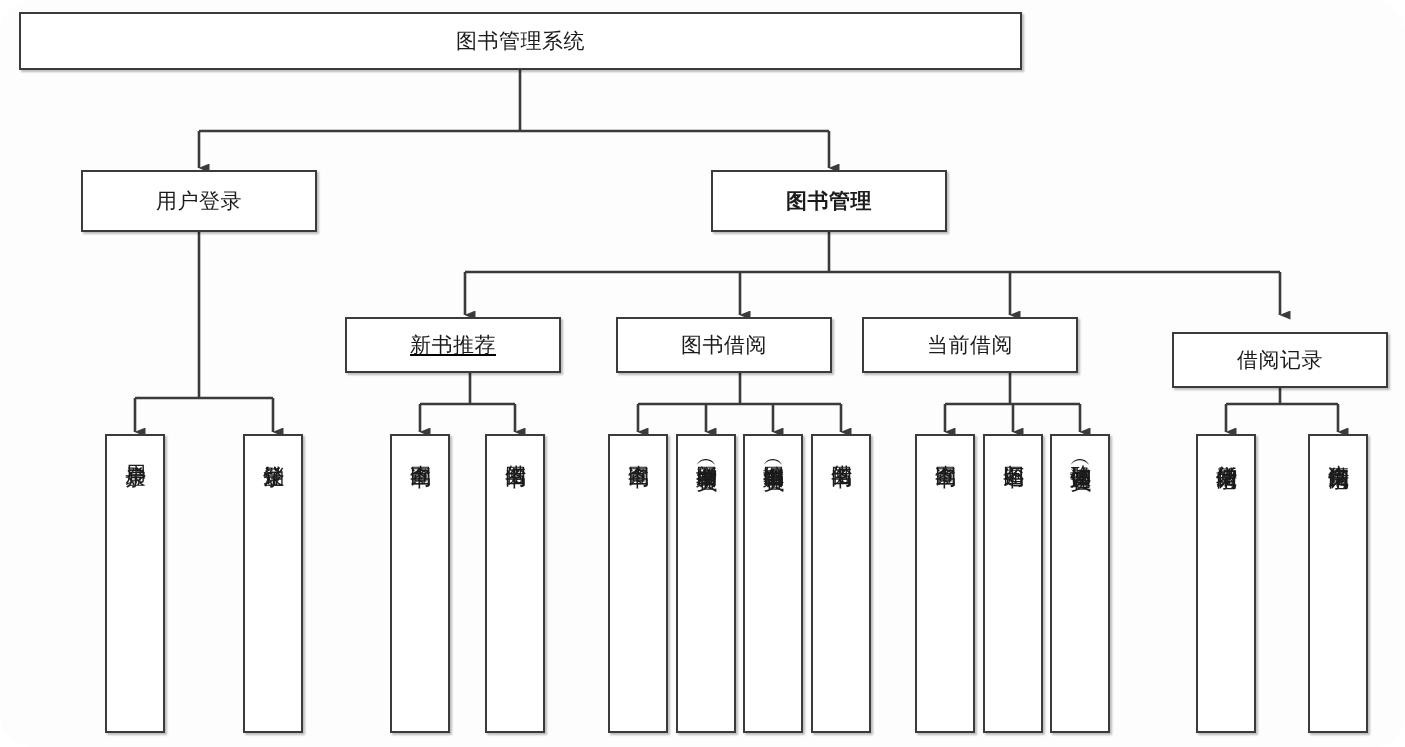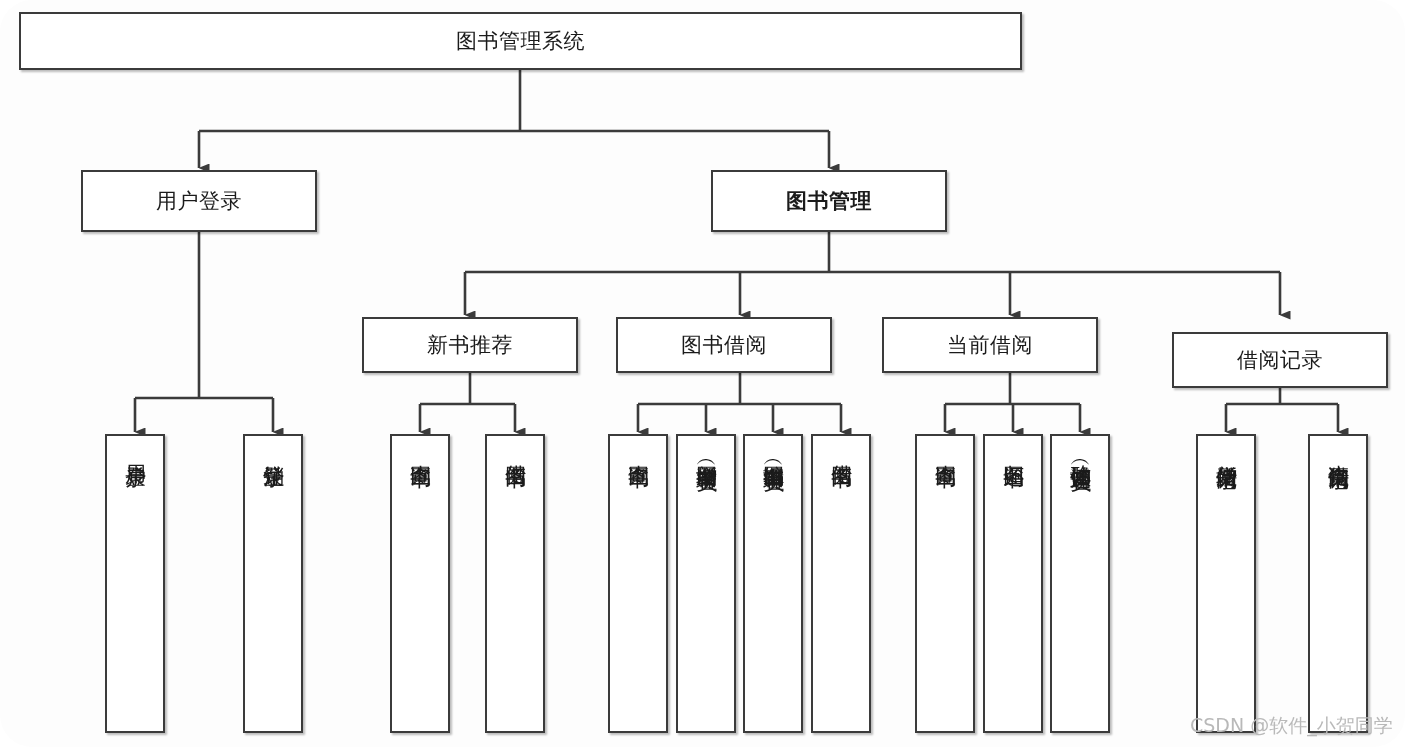--- a/index.html
+++ b/index.html
@@ -125,27 +125,27 @@
   <div id="nodes-layer">
       <div class="node-box horizontal" style="left: 19px; top: 12px; width: 1003px; height: 58px;">
         <span class="node-label">图书管理系统</span>
       </div>
       <div class="node-box horizontal" style="left: 81px; top: 170px; width: 236px; height: 62px;">
         <span class="node-label">用户登录</span>
       </div>
       <div class="node-box horizontal" style="left: 711px; top: 170px; width: 236px; height: 62px; font-weight: bold;">
         <span class="node-label">图书管理</span>
       </div>
-      <div class="node-box horizontal" style="left: 362px; top: 317px; width: 216px; height: 56px;">
+      <div class="node-box horizontal" style="left: 345px; top: 317px; width: 216px; height: 56px; text-decoration: underline;">
         <span class="node-label">新书推荐</span>
       </div>
       <div class="node-box horizontal" style="left: 616px; top: 317px; width: 216px; height: 56px;">
         <span class="node-label">图书借阅</span>
       </div>
-      <div class="node-box horizontal" style="left: 882px; top: 317px; width: 216px; height: 56px;">
+      <div class="node-box horizontal" style="left: 862px; top: 317px; width: 216px; height: 56px;">
         <span class="node-label">当前借阅</span>
       </div>
       <div class="node-box horizontal" style="left: 1172px; top: 332px; width: 216px; height: 56px;">
         <span class="node-label">借阅记录</span>
       </div>
       <div class="node-box vertical" style="left: 105px; top: 434px; width: 60px; height: 299px;">
         <span class="node-label">用户登录</span>
       </div>
       <div class="node-box vertical" style="left: 243px; top: 434px; width: 60px; height: 299px;">
         <span class="node-label">注销登录</span>
@@ -178,15 +178,14 @@
         <span class="node-label">确认归还（管理员）</span>
       </div>
       <div class="node-box vertical" style="left: 1196px; top: 434px; width: 60px; height: 299px;">
         <span class="node-label">新增借阅记录</span>
       </div>
       <div class="node-box vertical" style="left: 1308px; top: 434px; width: 60px; height: 299px;">
         <span class="node-label">查询借阅记录</span>
       </div>
     </div>
 
-  <div class="watermark">CSDN @软件_小贺同学</div>
 
 </div>
 
 </body></html>

